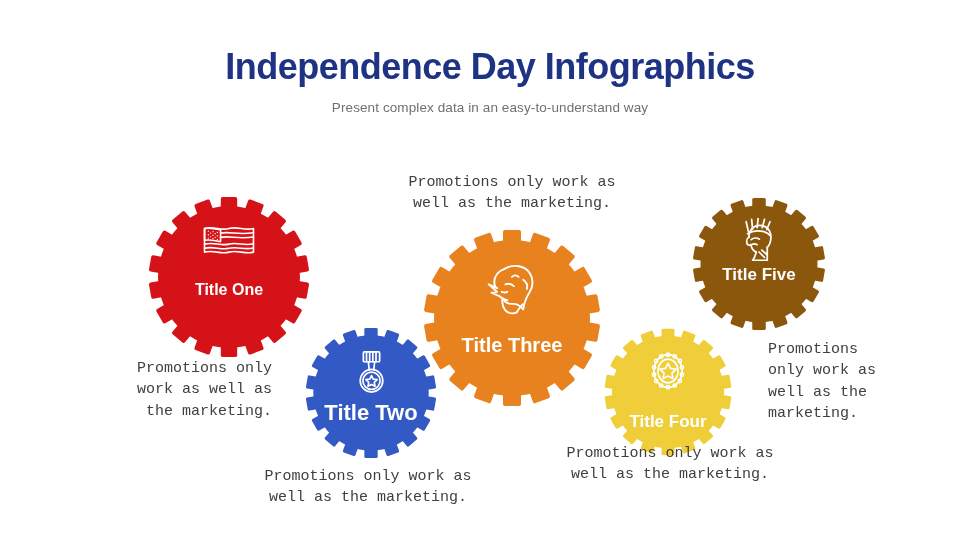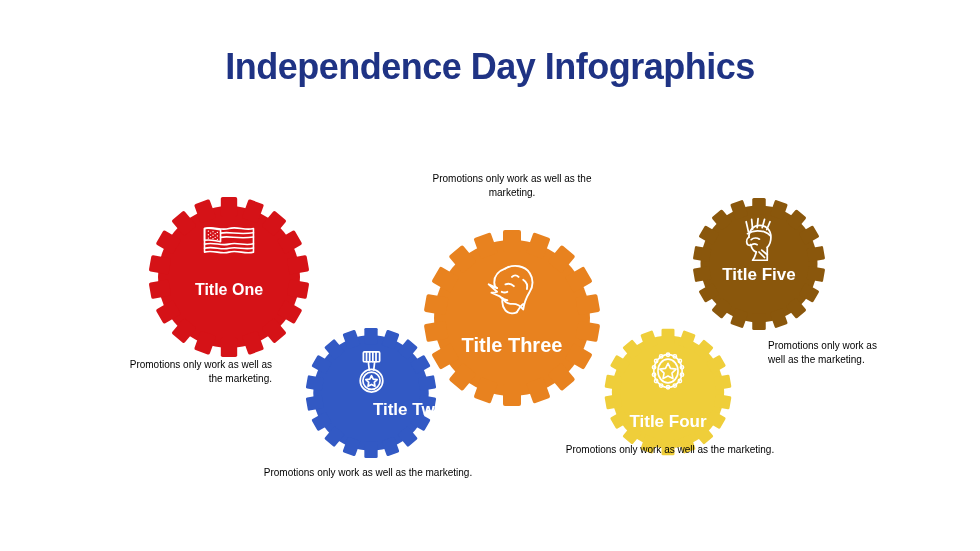--- a/index.html
+++ b/index.html
@@ -81,36 +81,37 @@
   
   #gear-1 { z-index: 5; }
   #gear-2 { z-index: 4; }
   #gear-3 { z-index: 3; }
   #gear-4 { z-index: 2; }
   #gear-5 { z-index: 1; }
 
   
   .caption {
     position: absolute;
-    font-family: Liberation Sans, sans-serif;
-    font-size: 10px;
+    font-family: Liberation Mono, monospace;
+    font-size: 15px;
     line-height: 1.42;
-    color: #000000;
+    color: #404040;
   }
   .cap-right  { text-align: right; }
   .cap-center { text-align: center; }
   .cap-left   { text-align: left; }
 </style>
 </head>
 <body>
 
 <div id="slide">
 
   <div id="header">
     <h1 id="title">Independence Day Infographics</h1>
+    <p id="subtitle">Present complex data in an easy-to-understand way</p>
   </div>
 
   <div class="gear" id="gear-1" style="left:138px; top:186px; width:182px; height:182px;">
     <svg width="182" height="182" viewBox="0 0 200 200" aria-hidden="true">
       <g fill="#D51217">
         <circle cx="100" cy="100" r="78"></circle>
         <g>
           <rect x="91" y="12" width="18" height="22" rx="2"></rect>
           <rect x="91" y="12" width="18" height="22" rx="2" transform="rotate(20 100 100)"></rect>
           <rect x="91" y="12" width="18" height="22" rx="2" transform="rotate(40 100 100)"></rect>
@@ -189,21 +190,21 @@
     <div class="gear-icon" style="top:31px;">
       <svg width="37" height="47" viewBox="0 0 40 52" fill="none" stroke="#ffffff" stroke-width="1.9" stroke-linecap="round" stroke-linejoin="round">
         <rect x="11" y="2" width="18" height="11" rx="1.2"></rect>
         <path d="M14.5 2 L14.5 13 M18 2 L18 13 M21.5 2 L21.5 13 M25 2 L25 13"></path>
         <path d="M16.5 13 L17.5 22 M23.5 13 L22.5 22"></path>
         <circle cx="20" cy="34" r="12.5"></circle>
         <circle cx="20" cy="34" r="9.5"></circle>
         <path d="M20 28.3 l1.9 3.9 4.3 0.6 -3.1 3.0 0.74 4.25 -3.84 -2.0 -3.84 2.0 0.74 -4.25 -3.1 -3.0 4.3 -0.6 Z"></path>
       </svg>
     </div>
-    <div class="gear-label" style="top:81px; font-size:17px;text-align:right;">Title Two</div>
+    <div class="gear-label" style="top:81px; font-size:22px;">Title Two</div>
   </div>
 
   <div class="gear" id="gear-3" style="left:412px; top:218px; width:200px; height:200px;">
     <svg width="200" height="200" viewBox="0 0 200 200" aria-hidden="true">
       <g fill="#E8821F">
         <circle cx="100" cy="100" r="78"></circle>
         <g>
           <rect x="91" y="12" width="18" height="22" rx="2"></rect>
           <rect x="91" y="12" width="18" height="22" rx="2" transform="rotate(20 100 100)"></rect>
           <rect x="91" y="12" width="18" height="22" rx="2" transform="rotate(40 100 100)"></rect>

